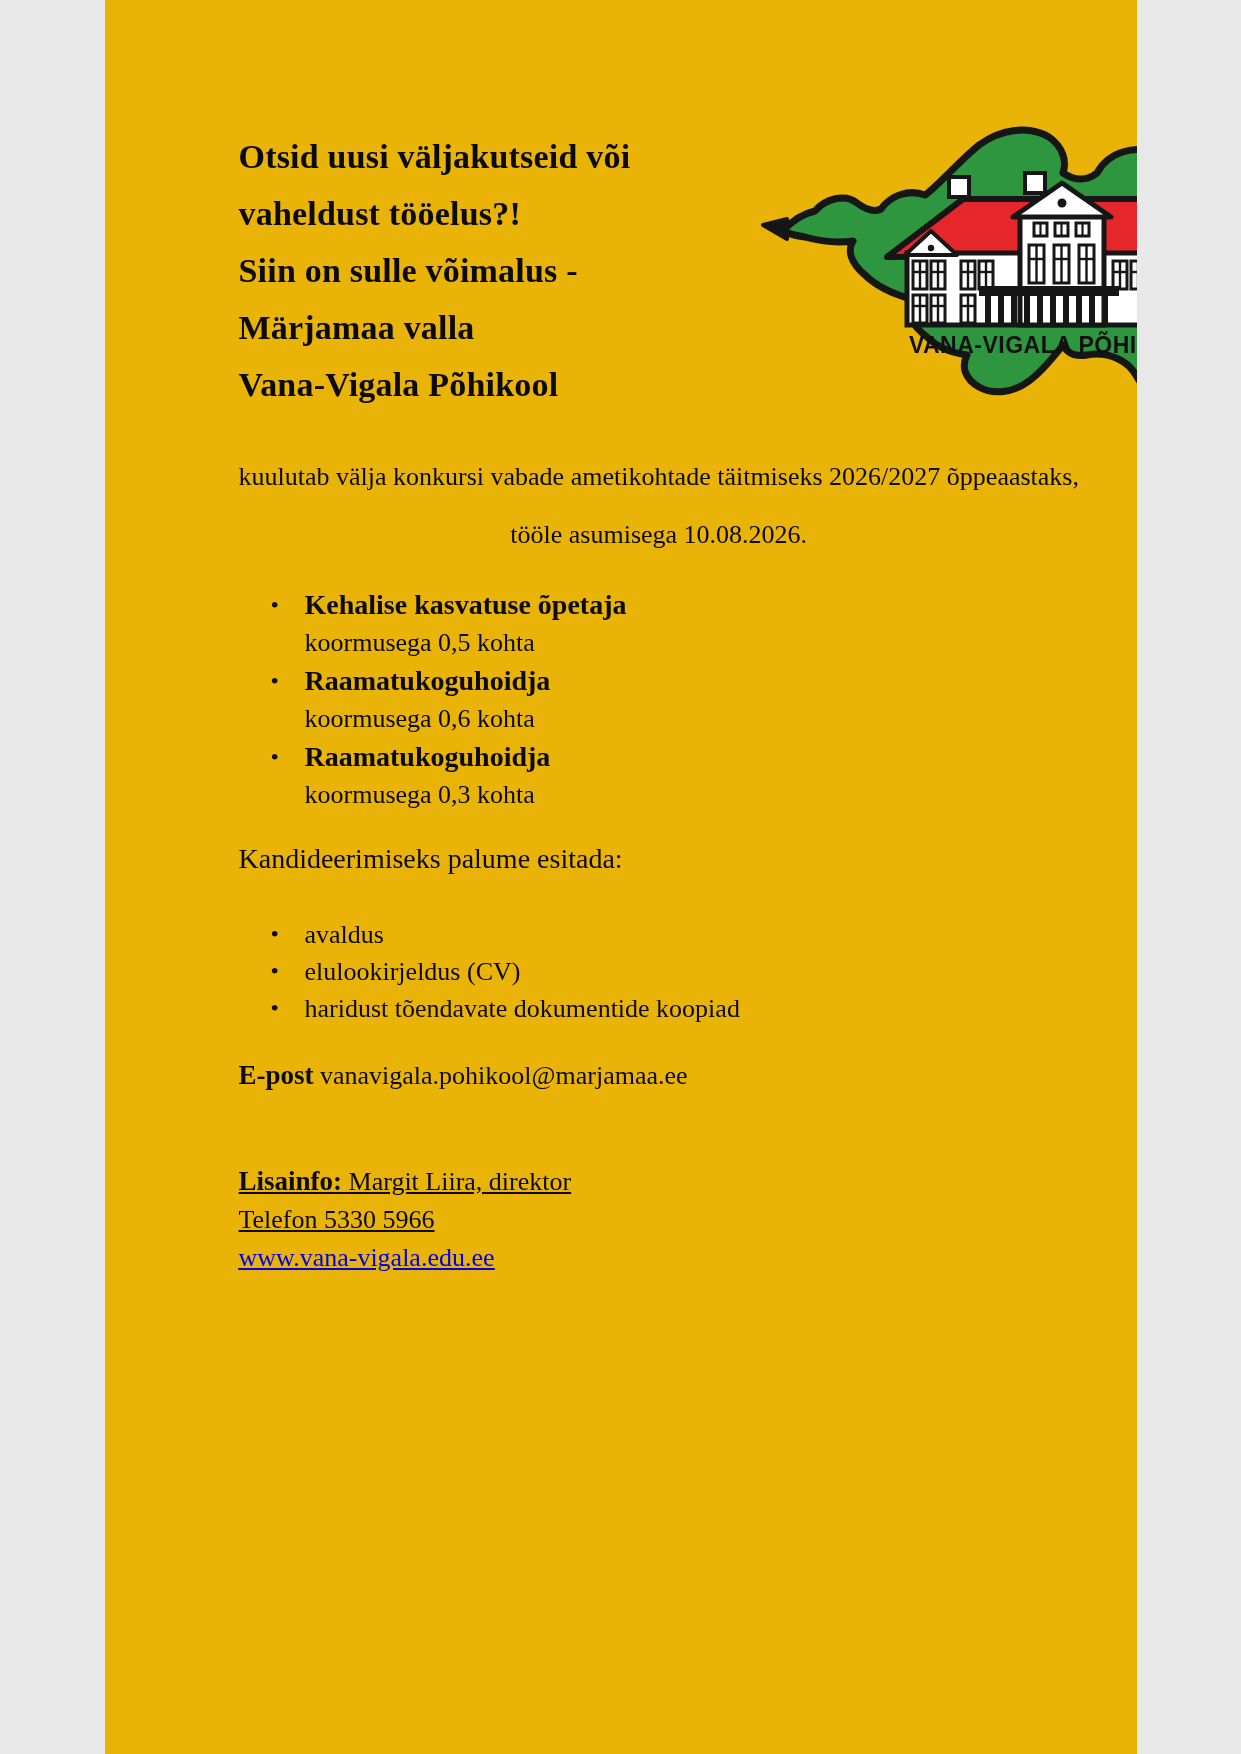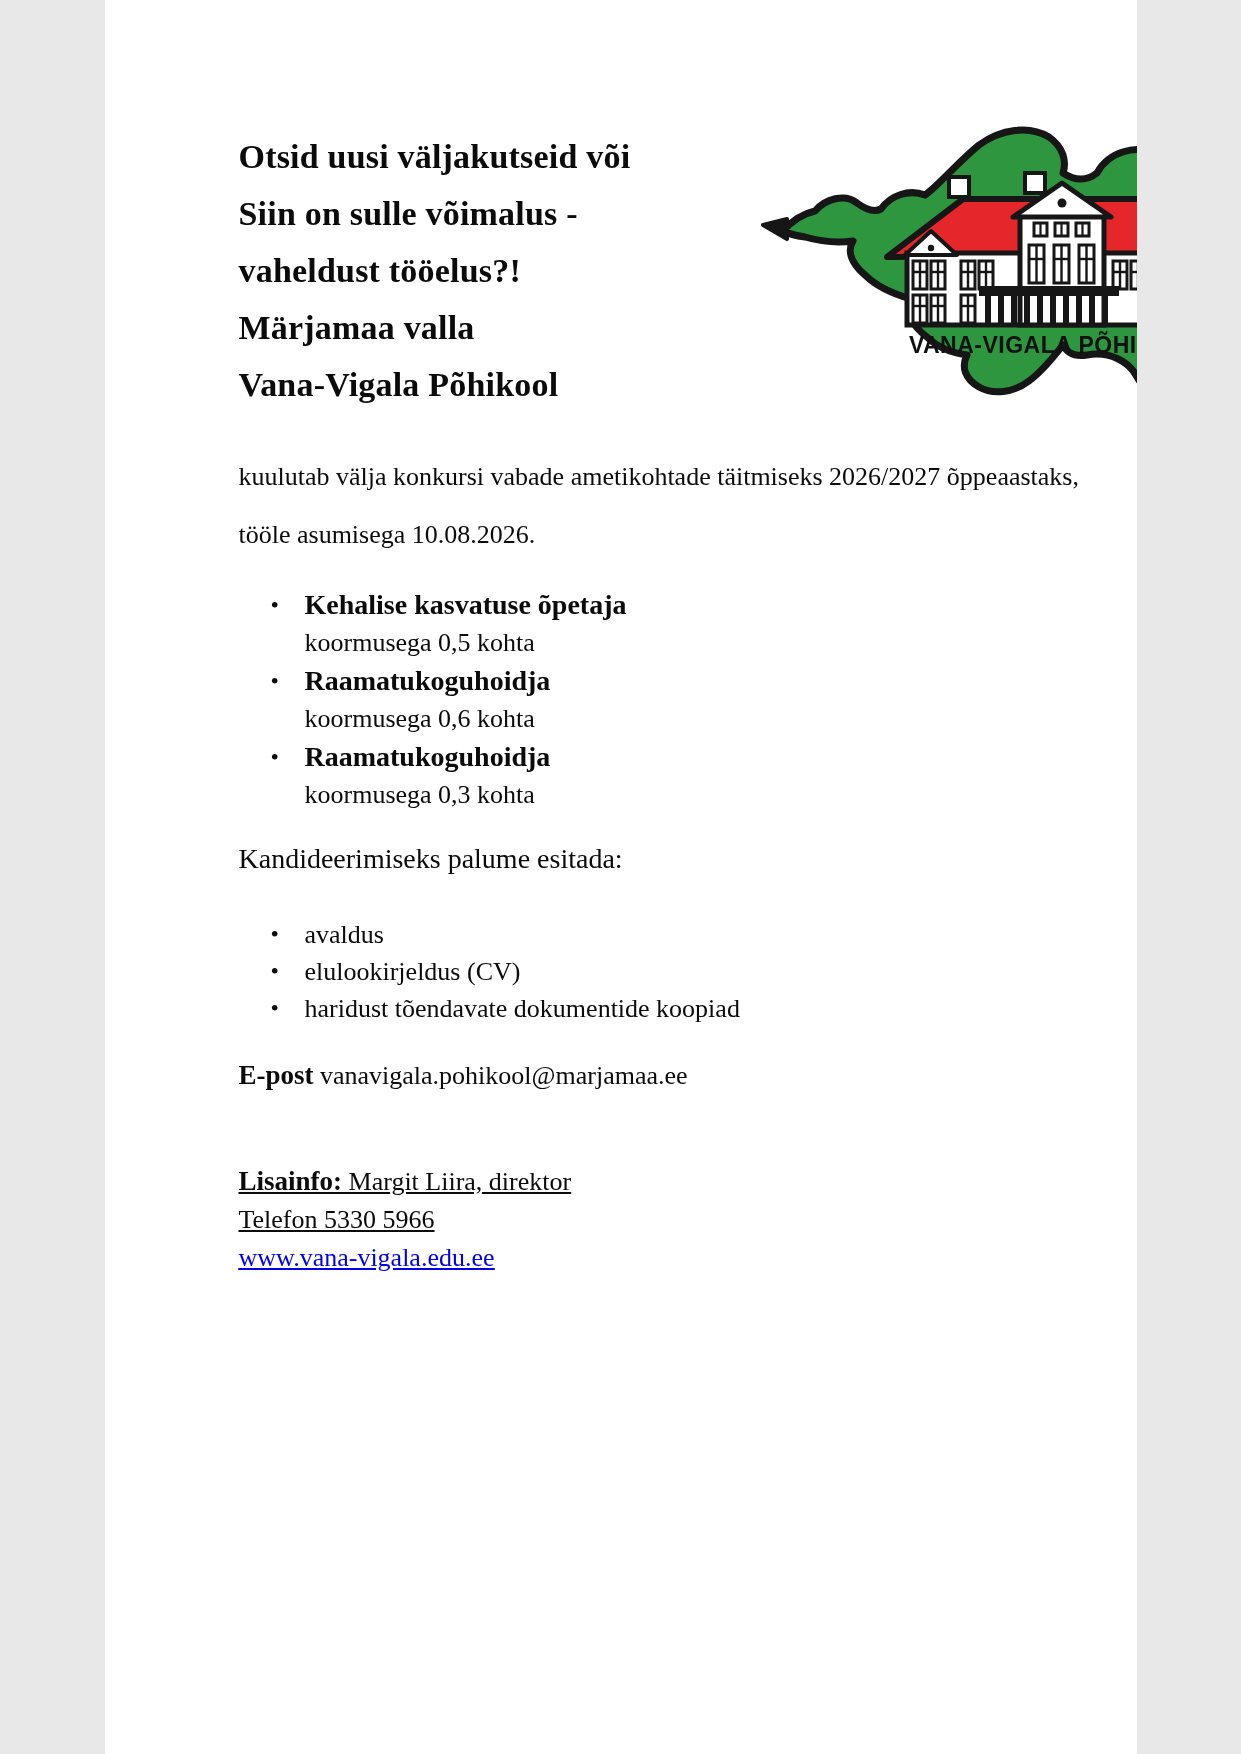--- a/index.html
+++ b/index.html
@@ -1,40 +1,41 @@
 <!DOCTYPE html>
 <html><head>
 <meta charset="utf-8">
 <style>
   html, body { margin: 0; padding: 0; }
   body { background: #e8e8e8; }
   .page {
     position: relative;
     width: 1032px;
     height: 1754px;
-    background: #ffffff;
+    background: #eab308;
     margin: 0 auto;
     overflow: hidden;
     color: #0b0b0b;
     font-family: "Liberation Serif", "DejaVu Serif", serif;
   }
   .abs { position: absolute; }
 
   .heading {
     left: 134px; top: 128px;
     font-size: 34px; font-weight: bold;
     line-height: 57px;
     letter-spacing: 0.2px;
     white-space: nowrap;
   }
 
   .intro {
     left: 134px; top: 448px;
     font-size: 26px; line-height: 58px;
     white-space: nowrap;
+    text-align: center;
   }
 
   .vacancy-list { left: 134px; top: 586px; }
   .v-item { position: relative; padding-left: 66px; }
   .v-marker {
     position: absolute; left: 32px; top: 0;
     font-size: 24px; line-height: 38px;
   }
   .v-title { font-size: 28px; font-weight: bold; line-height: 38px; white-space: nowrap; }
   .v-detail { font-size: 26px; line-height: 38px; white-space: nowrap; }
@@ -56,22 +57,22 @@
 
   .logo-wrap { left: 652px; top: 103px; width: 502px; height: 308px; }
 </style>
 </head>
 <body>
 
 <div class="page">
 
   <div class="abs heading">
     <div>Otsid uusi väljakutseid või</div>
+    <div>vaheldust tööelus?!</div>
     <div>Siin on sulle võimalus -</div>
-    <div>vaheldust tööelus?!</div>
     <div>Märjamaa valla</div>
     <div>Vana-Vigala Põhikool</div>
   </div>
 
   <div class="abs logo-wrap">
     <svg width="502" height="308" viewBox="0 0 502 308" xmlns="http://www.w3.org/2000/svg">
       <defs>
         <g id="win">
           <rect x="0" y="0" width="14" height="28" fill="#ffffff" stroke="#161616" stroke-width="3"></rect>
           <line x1="7" y1="1" x2="7" y2="27" stroke="#161616" stroke-width="2.4"></line>

